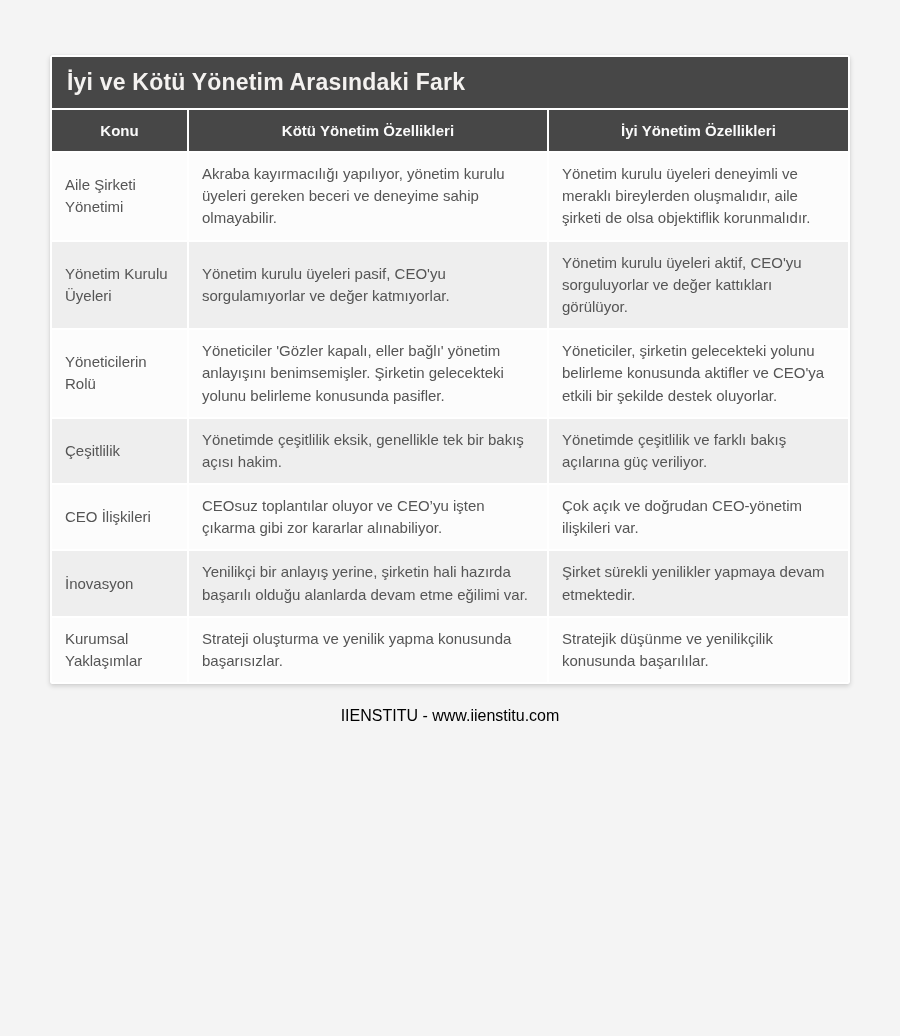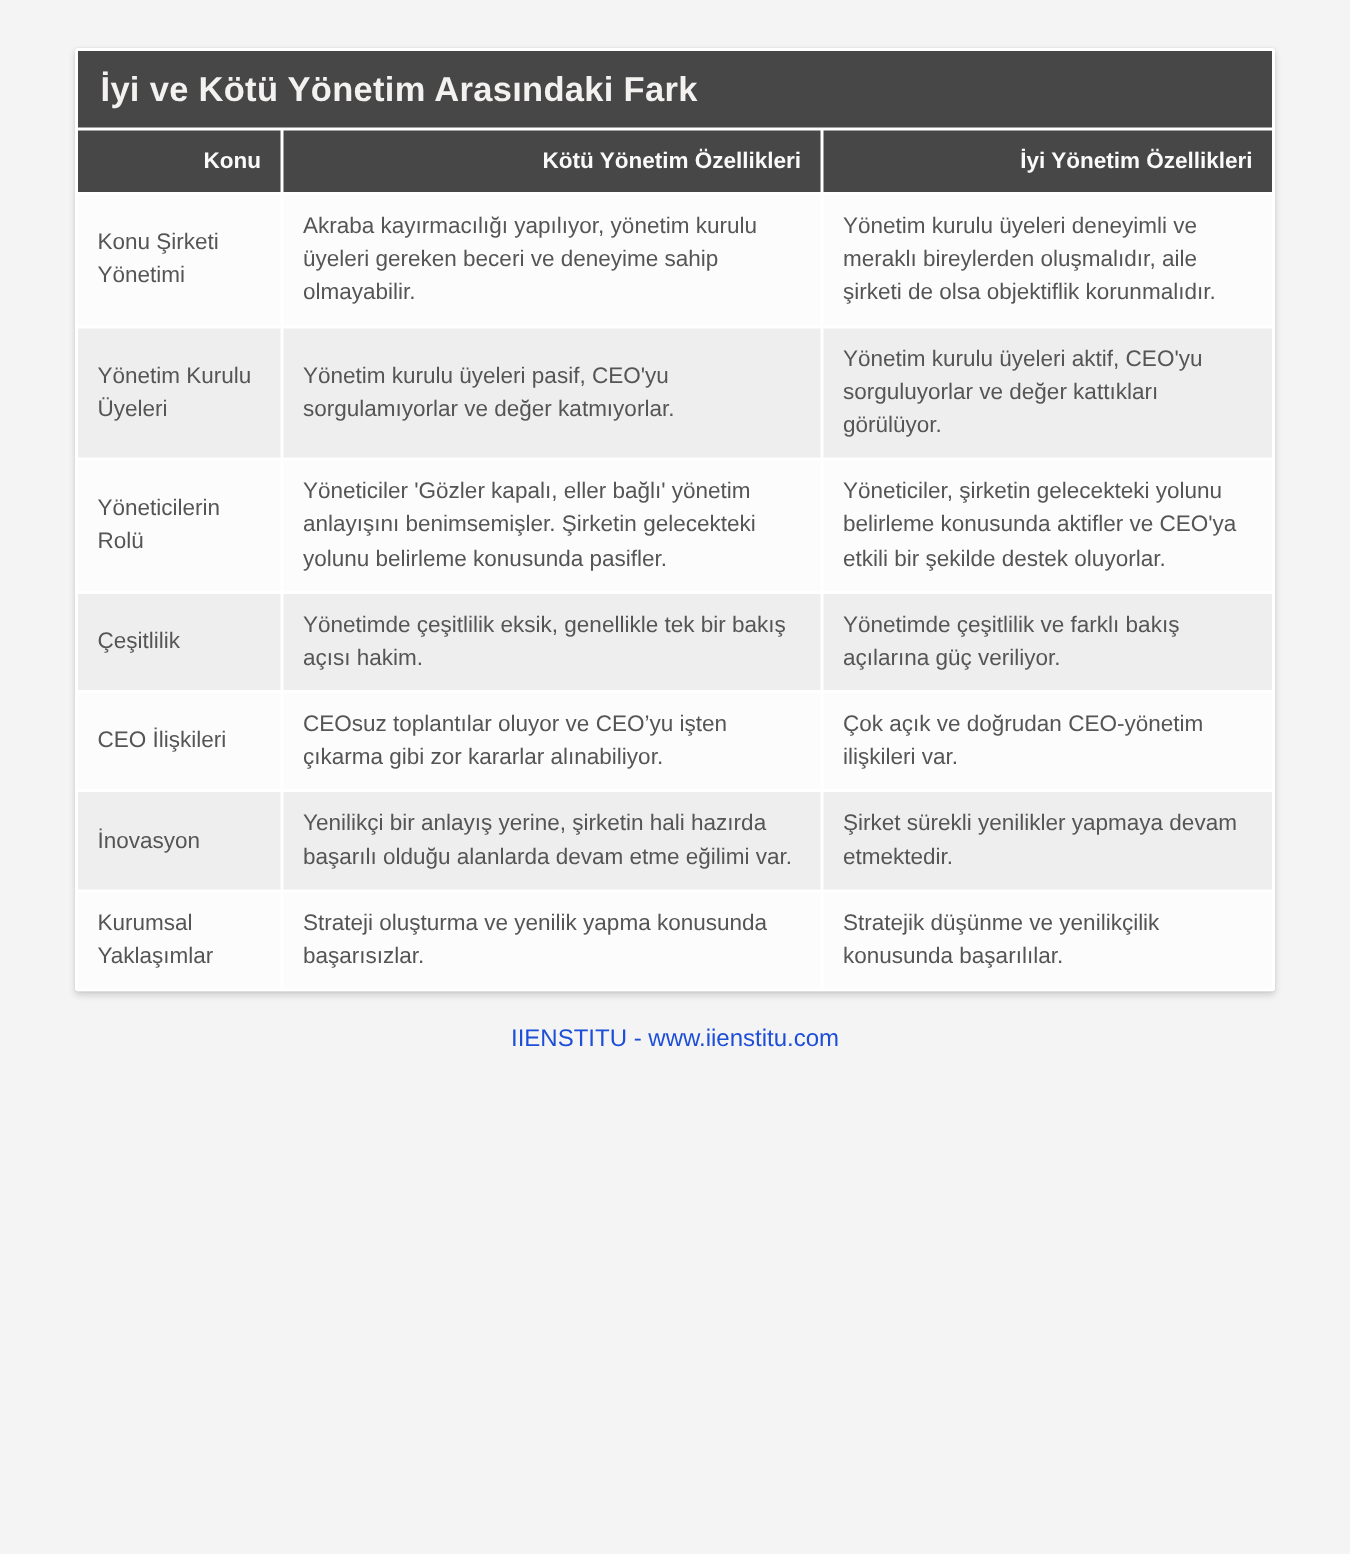--- a/index.html
+++ b/index.html
@@ -7,21 +7,21 @@
     padding: 0;
     background: #f4f4f4;
   }
   body {
     width: 900px;
     min-height: 1036px;
     font-family: "Liberation Sans", "DejaVu Sans", sans-serif;
   }
   .card {
     width: 800px;
-    margin: 32px auto 0 auto;
+    margin: 55px auto 0 auto;
     background: #ffffff;
     border-radius: 2px;
     box-shadow: 0 2px 5px rgba(0,0,0,0.16), 0 0 1px rgba(0,0,0,0.12);
   }
   table.cmp {
     width: 800px;
     table-layout: fixed;
     border-collapse: separate;
     border-spacing: 2px;
   }
@@ -35,39 +35,39 @@
     font-weight: bold;
     text-align: left;
     padding: 12px 15px;
     letter-spacing: 0.2px;
   }
   tr.head-row th {
     background: #474747;
     color: #fafafa;
     font-size: 15px;
     font-weight: bold;
-    text-align: right;
+    text-align: center;
     vertical-align: middle;
-    padding: 12px 13px;
+    padding: 12px 28px;
   }
   td {
     font-size: 15px;
     line-height: 1.48;
     color: #555555;
     text-align: left;
     vertical-align: middle;
     padding: 10px 13px;
   }
   tbody tr:nth-child(odd) td  { background: #fcfcfc; }
   tbody tr:nth-child(even) td { background: #eeeeee; }
   .footer {
     width: 800px;
     margin: 23px auto 0 auto;
     text-align: center;
-    color: #1d4ed8;
+    color: #000000;
     font-size: 16px;
     padding-bottom: 45px;
   }
 </style>
 </head>
 <body>
 
 <div class="page">
   <div class="card">
     <table class="cmp">
@@ -81,21 +81,21 @@
           <th class="title-cell" colspan="3">İyi ve Kötü Yönetim Arasındaki Fark</th>
         </tr>
         <tr class="head-row">
           <th>Konu</th>
           <th>Kötü Yönetim Özellikleri</th>
           <th>İyi Yönetim Özellikleri</th>
         </tr>
       </thead>
       <tbody>
         <tr>
-          <td>Konu Şirketi Yönetimi</td>
+          <td>Aile Şirketi Yönetimi</td>
           <td>Akraba kayırmacılığı yapılıyor, yönetim kurulu üyeleri gereken beceri ve deneyime sahip olmayabilir.</td>
           <td>Yönetim kurulu üyeleri deneyimli ve meraklı bireylerden oluşmalıdır, aile şirketi de olsa objektiflik korunmalıdır.</td>
         </tr>
         <tr>
           <td>Yönetim Kurulu Üyeleri</td>
           <td>Yönetim kurulu üyeleri pasif, CEO'yu sorgulamıyorlar ve değer katmıyorlar.</td>
           <td>Yönetim kurulu üyeleri aktif, CEO'yu sorguluyorlar ve değer kattıkları görülüyor.</td>
         </tr>
         <tr>
           <td>Yöneticilerin Rolü</td>

